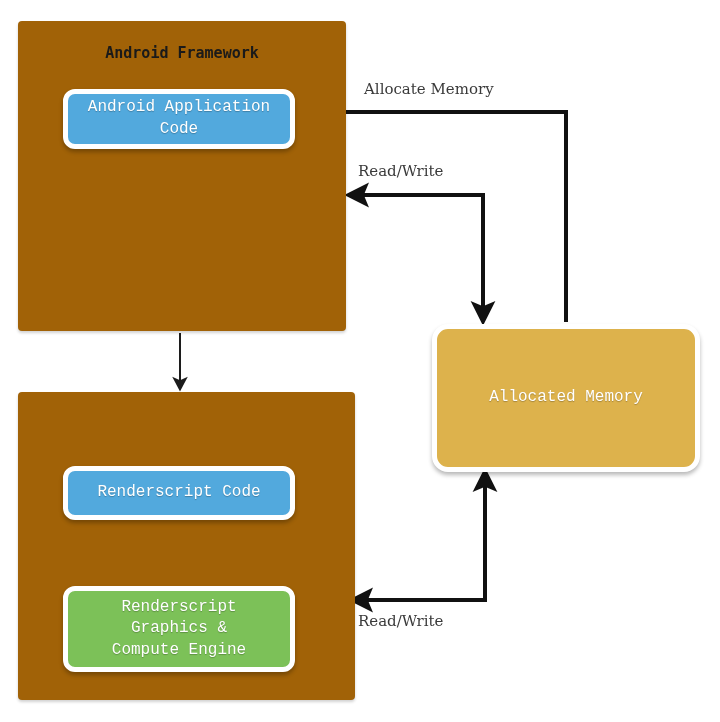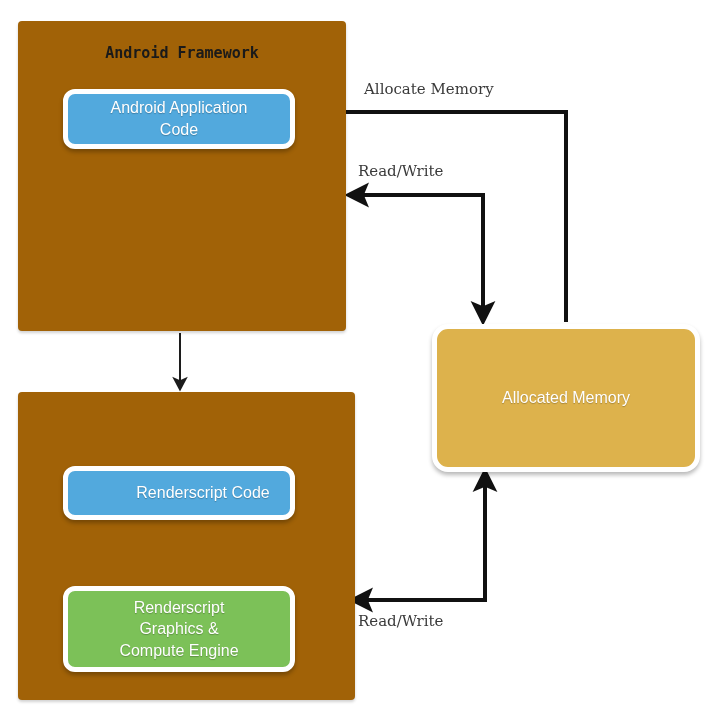--- a/index.html
+++ b/index.html
@@ -41,21 +41,21 @@
   .node {
     position: absolute;
     border-radius: 12px;
     border: 5px solid #ffffff;
     box-sizing: border-box;
     display: flex;
     align-items: center;
     justify-content: center;
     text-align: center;
     color: #ffffff;
-    font-family: Liberation Sans, sans-serif;
+    font-family: Liberation Mono, monospace;
     font-size: 16px;
     line-height: 1.35;
     box-shadow: 0 3px 4px rgba(0,0,0,0.28);
     text-shadow: 0 1px 1px rgba(0,0,0,0.25);
     padding: 2px 6px;
   }
   .node-blue  { background: #52a9dd; }
   .node-green { background: #7cc158; }
   .node-gold  { background: #ddb24c; }
 
@@ -126,21 +126,21 @@
     <div class="node node-blue" style="left:45px; top:68px; width:232px; height:60px;">
       <span style="white-space:pre-line;">Android Application
 Code</span>
     </div>
 
   </div>
 
   <div class="group" style="left:18px; top:392px; width:337px; height:308px;">
 
     <div class="node node-blue" style="left:45px; top:74px; width:232px; height:54px;">
-      <span style="white-space:pre-line;margin-left:48px;">Renderscript Code</span>
+      <span style="white-space:pre-line;">Renderscript Code</span>
     </div>
 
     <div class="node node-green" style="left:45px; top:194px; width:232px; height:86px;">
       <span style="white-space:pre-line;">Renderscript
 Graphics &amp;
 Compute Engine</span>
     </div>
   </div>
 
   <div class="node node-gold" style="left:432px; top:324px; width:268px; height:148px; border-radius:16px;">

